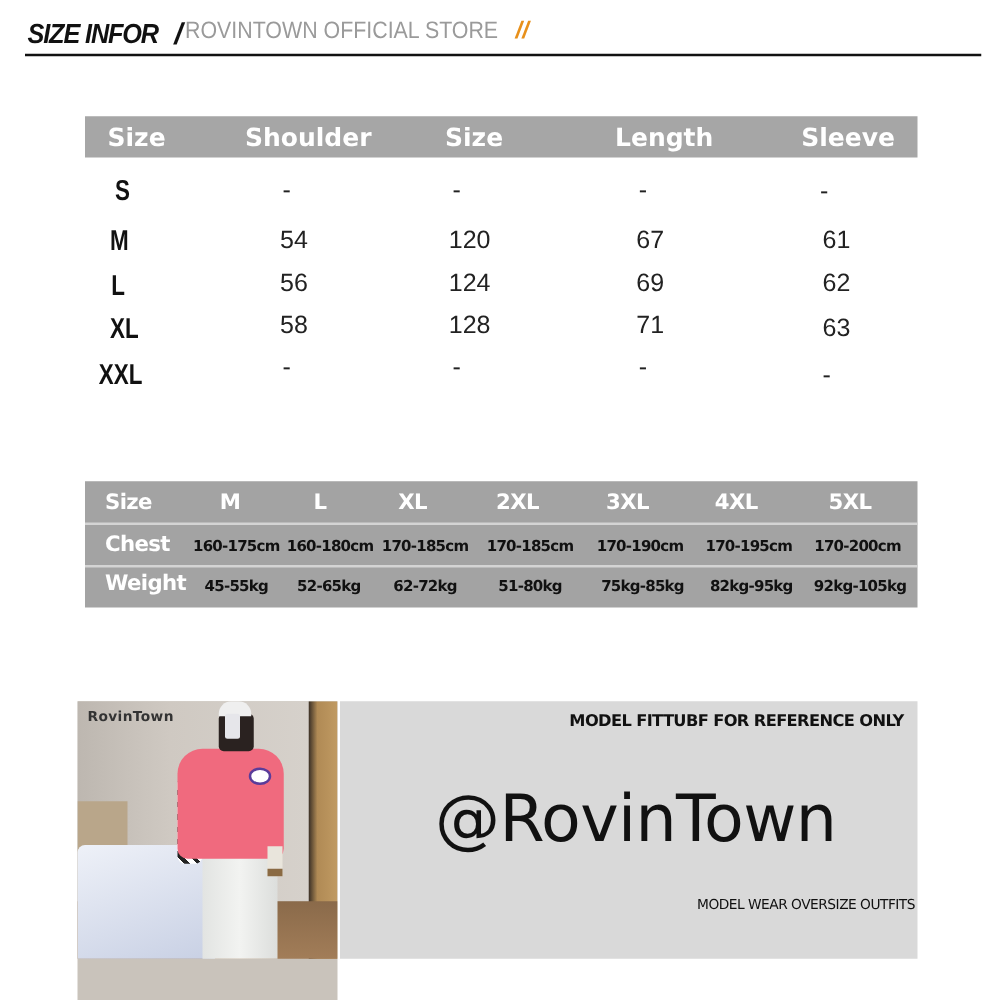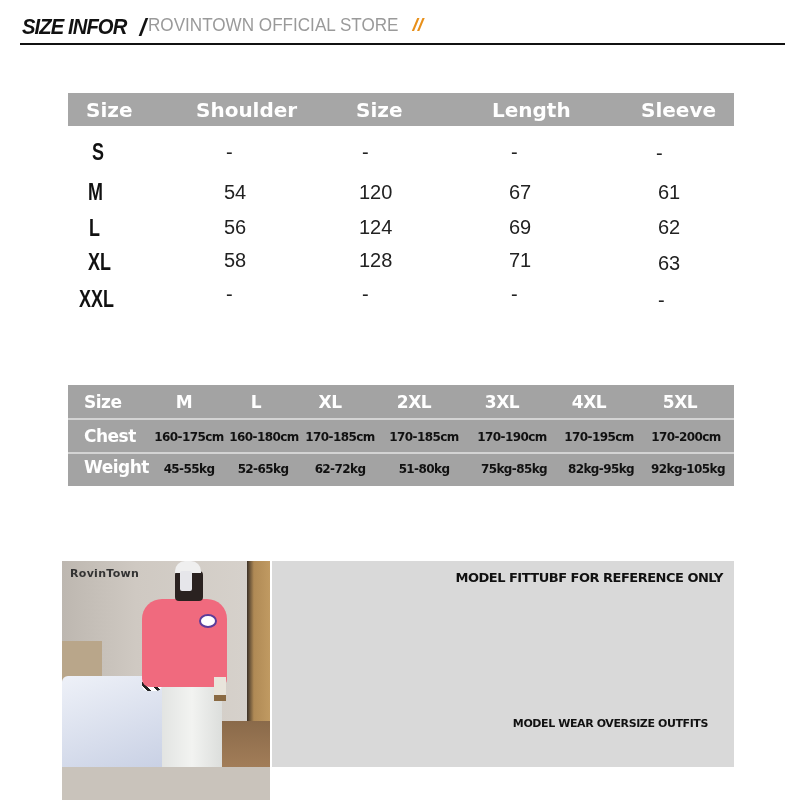--- a/index.html
+++ b/index.html
@@ -37,21 +37,21 @@
   .photo .pants{position:absolute;left:100px;top:120px;width:60px;height:86px;background:linear-gradient(90deg,#e2e4e2,#f2f3f1,#dcdedc);}
   .photo .cap{position:absolute;left:113px;top:0;width:26px;height:12px;background:#efefef;border-radius:10px 10px 0 0;}
   .photo .hair{position:absolute;left:113px;top:10px;width:28px;height:30px;background:#2a2220;border-radius:4px;}
   .photo .phone{position:absolute;left:118px;top:10px;width:12px;height:20px;background:#e6e6ea;border-radius:2px;}
   .photo .cup{position:absolute;left:152px;top:116px;width:12px;height:18px;background:#e9e5dc;border-bottom:6px solid #8a6a43;}
   .photo .brand{position:absolute;left:8px;top:6px;font-weight:bold;font-size:11px;color:#333;font-family:"DejaVu Sans",sans-serif;letter-spacing:0.3px;}
 
   .note{position:absolute;left:272px;top:561px;width:462px;height:206px;background:#d9d9d9;}
   .note .r1{position:absolute;right:11px;top:9px;font-weight:bold;font-size:13px;color:#111;font-family:"DejaVu Sans",sans-serif;letter-spacing:-0.5px;}
   .note .big{position:absolute;left:76px;top:69px;font-size:52px;color:#111;font-family:"DejaVu Sans",sans-serif;letter-spacing:-0.5px;line-height:1;}
-  .note .r2{position:absolute;right:26px;top:156px;font-weight:bold;font-size:11px;color:#111;font-family:"DejaVu Sans",sans-serif;letter-spacing:-0.4px;}
+  .note .r2{position:absolute;right:2px;top:156px;font-weight:normal;font-size:11px;color:#111;font-family:"DejaVu Sans",sans-serif;letter-spacing:-0.4px;}
   .note .r3{position:absolute;right:10px;top:175px;font-weight:bold;font-size:11px;color:#111;font-family:"DejaVu Sans",sans-serif;letter-spacing:-0.4px;}
 </style>
 </head>
 <body>
 
 <div class="hdr">
   <span class="t1">SIZE INFOR</span>
   <span class="sl">/</span>
   <span class="t2">ROVINTOWN OFFICIAL STORE</span>
   <span class="bars">//</span>
@@ -157,14 +157,15 @@
   <div class="badge"></div>
   <div class="hair"></div>
   <div class="cap"></div>
   <div class="phone"></div>
   <div class="cup"></div>
   <span class="brand">RovinTown</span>
 </div>
 
 <div class="note">
   <span class="r1">MODEL FITTUBF FOR REFERENCE ONLY</span>
+  <span class="big">@RovinTown</span>
   <span class="r2">MODEL WEAR OVERSIZE OUTFITS</span>
 </div>
 
 </body></html>

